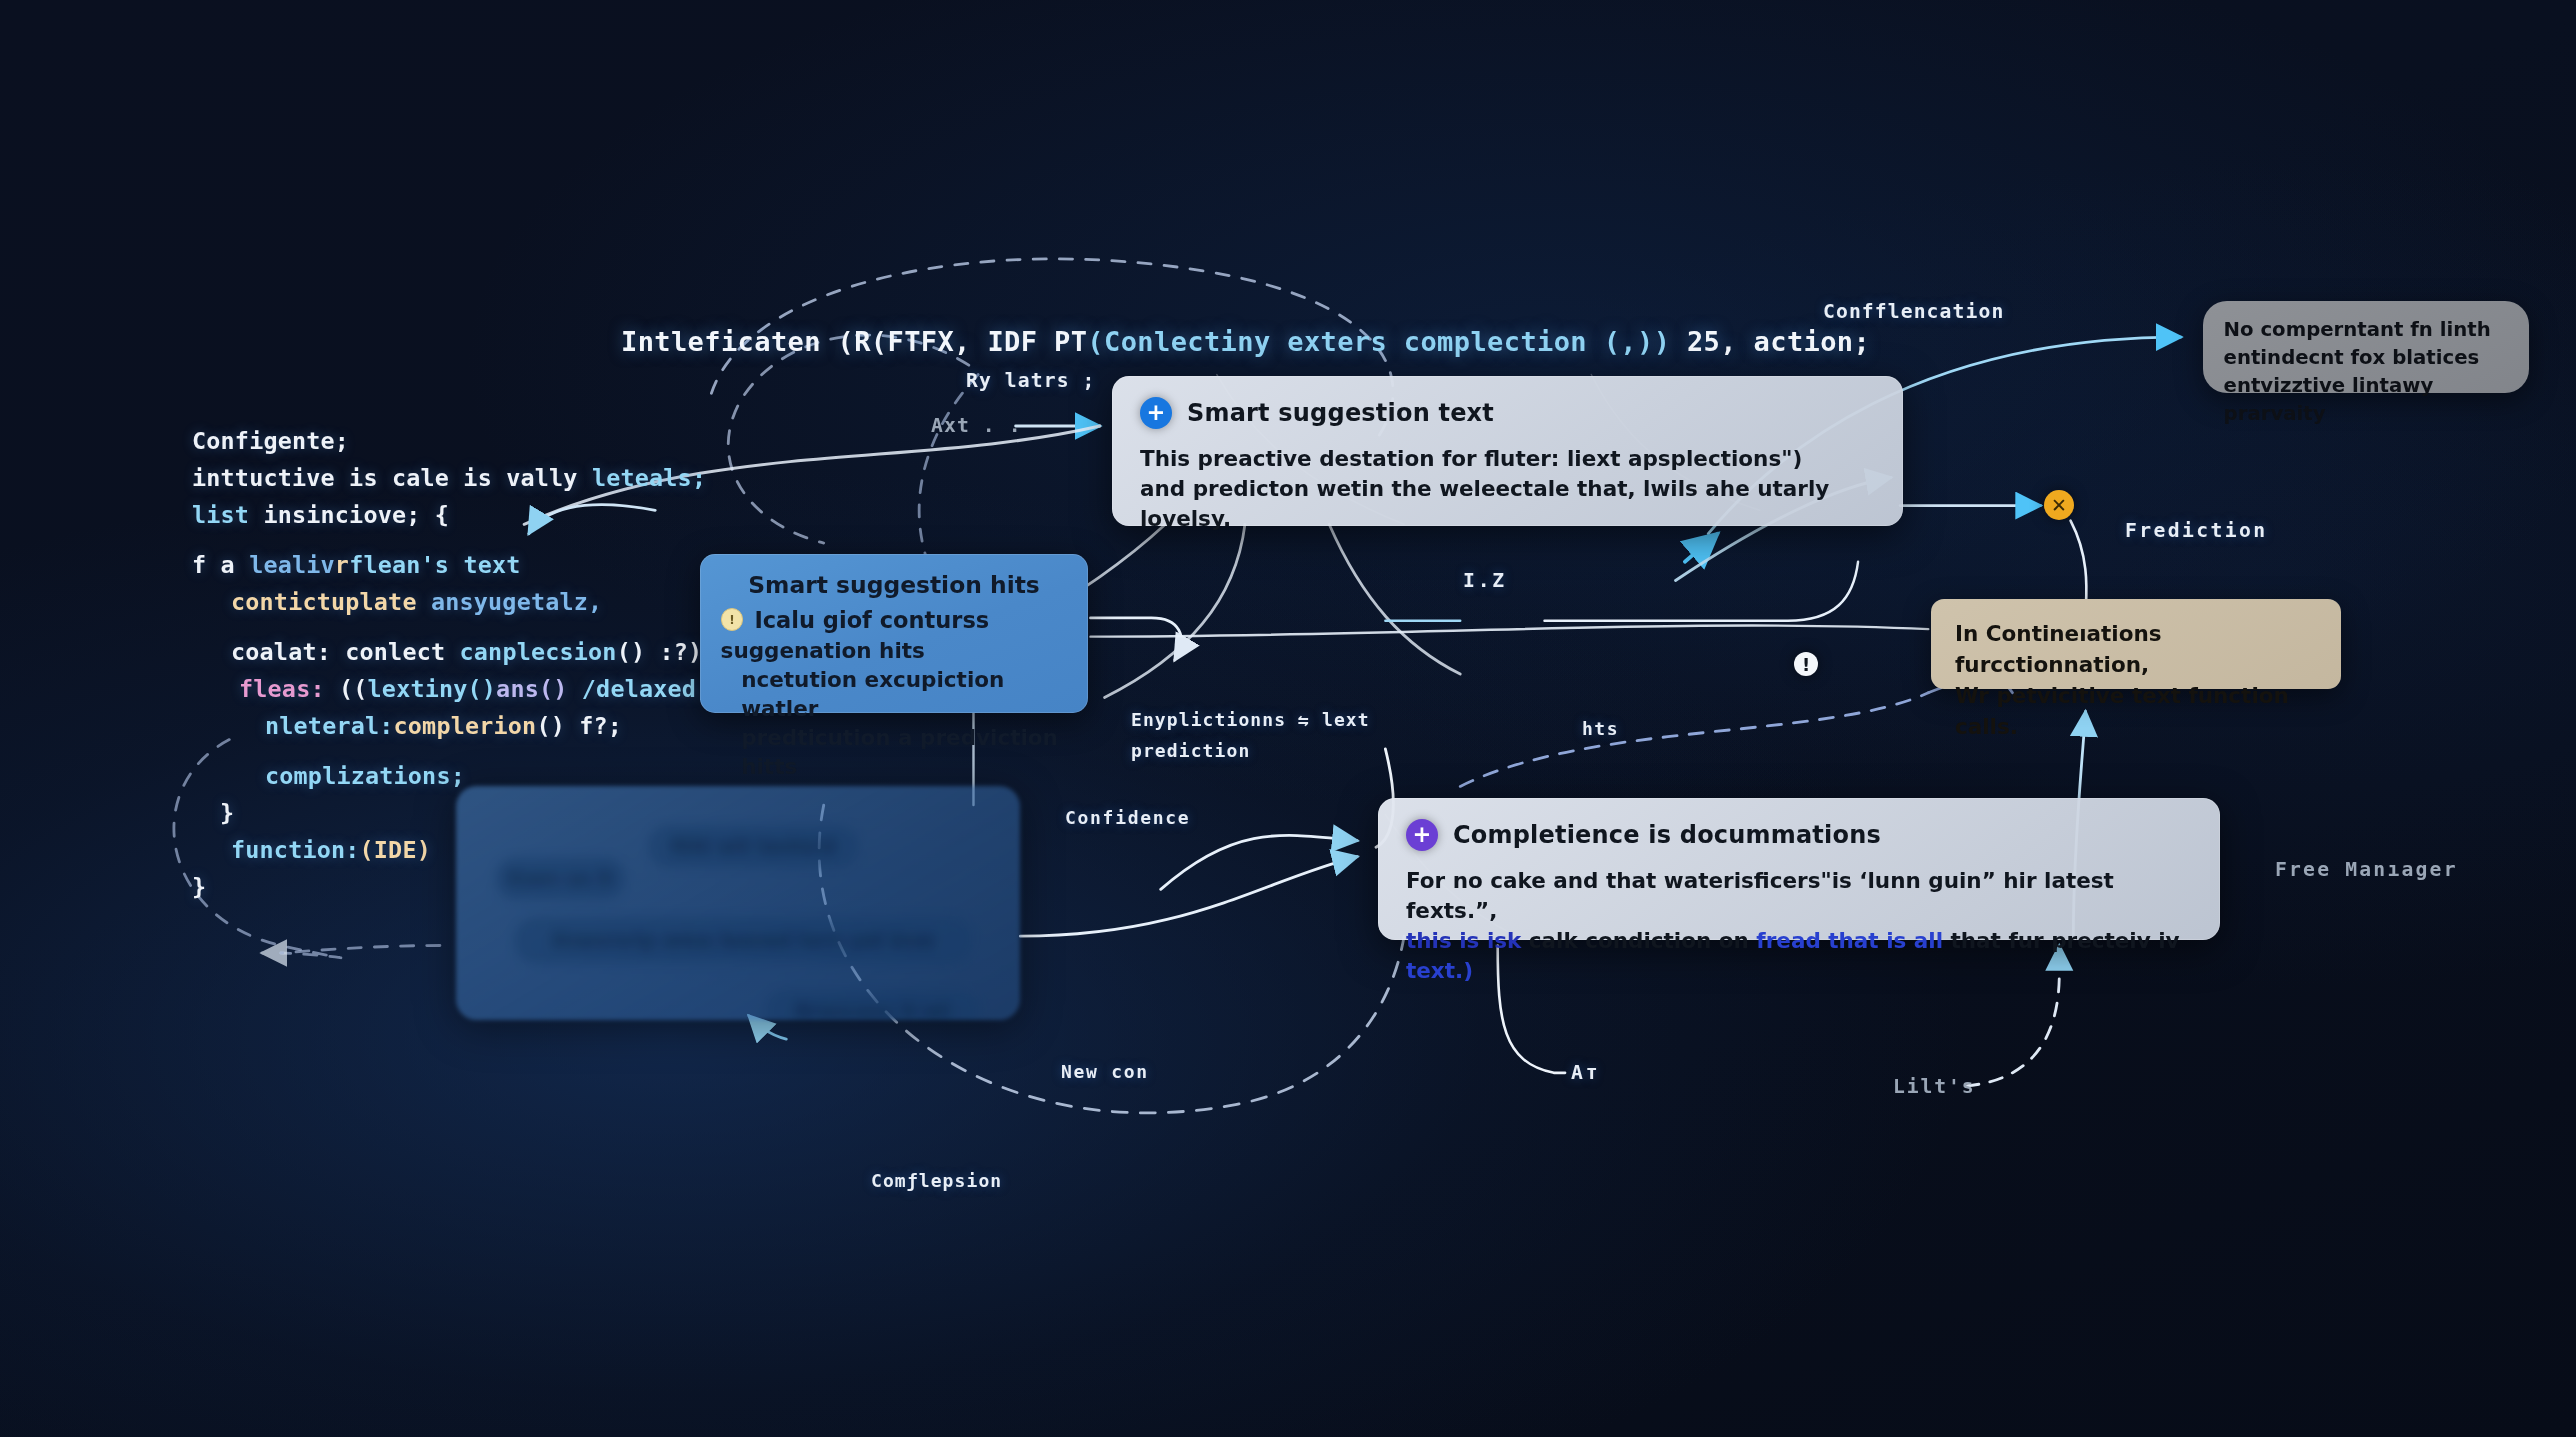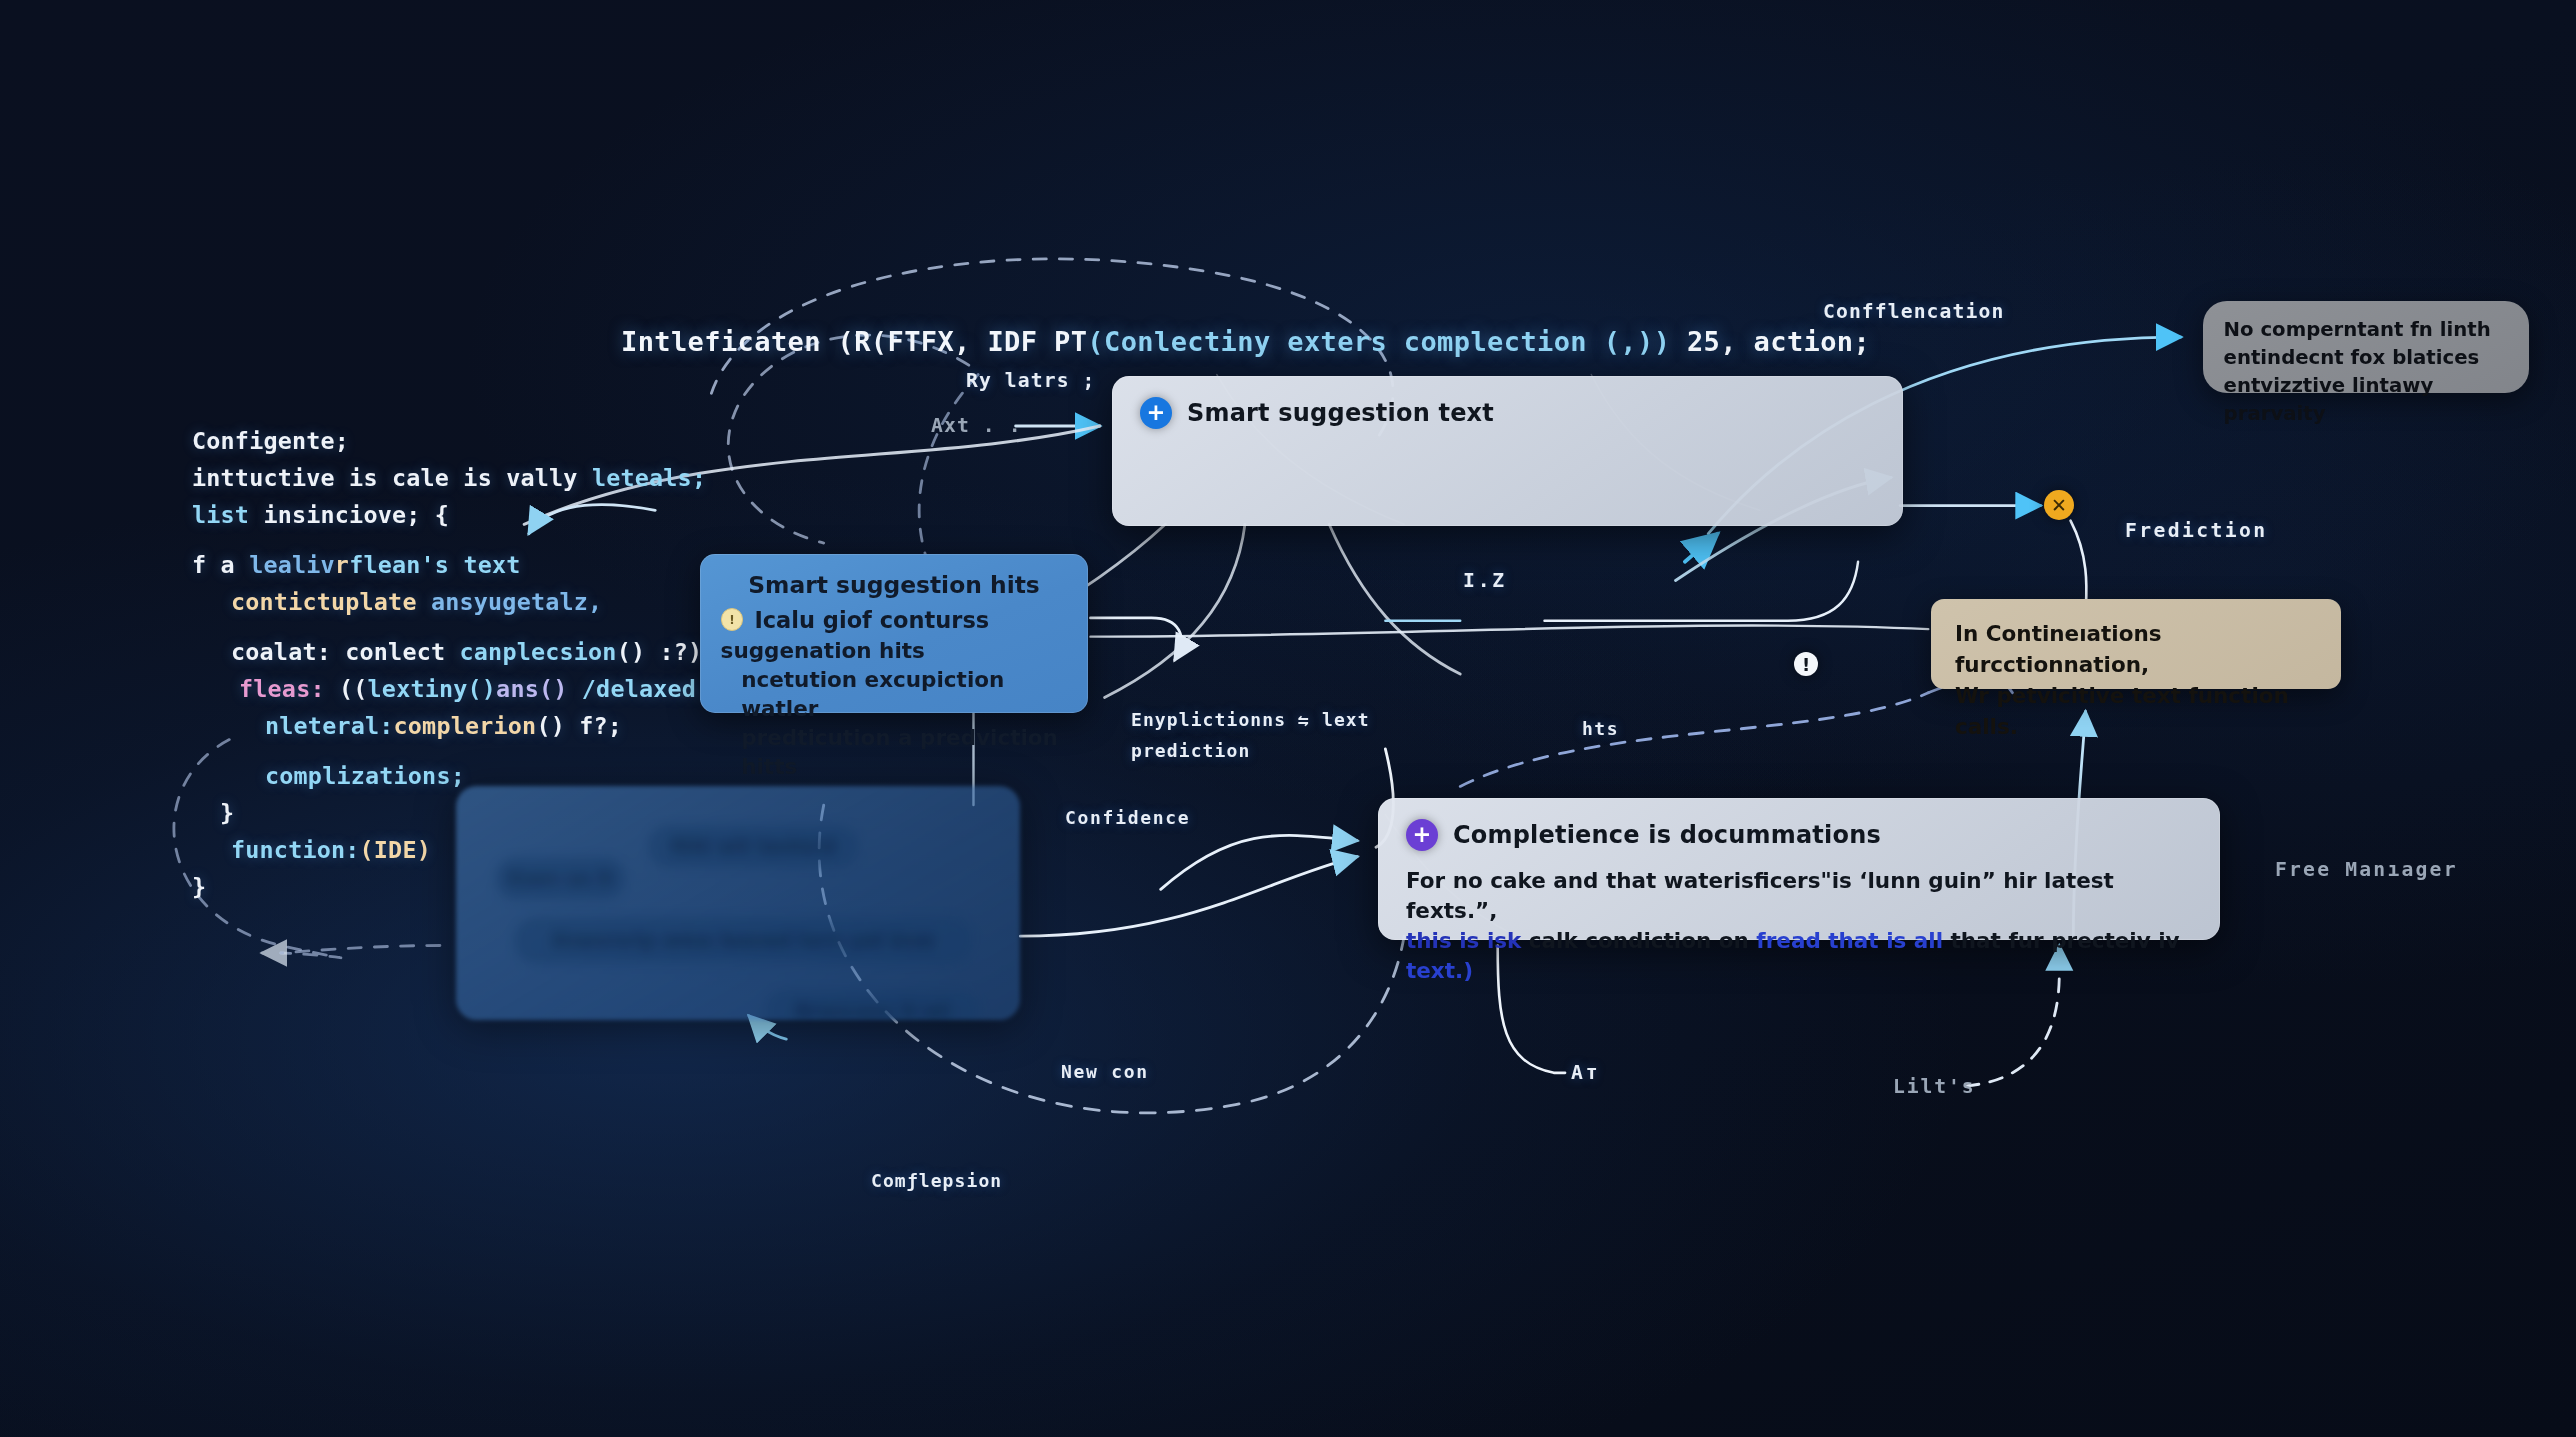--- a/index.html
+++ b/index.html
@@ -313,20 +313,24 @@
     <span class="code-line"><span class="c-white">}</span></span>
   </div>
 
   <div class="card" style="left:1112px; top:376px; width:791px; height:150px;">
     <div class="card-head">
       <div class="badge-round" style="background:#1877e0;">
         <span>+</span>
       </div>
       <div class="card-title">Smart suggestion text</div>
     </div>
+    <div class="card-body">
+      <div>This preactive destation for fluter: liext apsplections")</div>
+      <div>and predicton wetin the weleectale that,  lwils ahe utarly lovelsy.</div>
+    </div>
   </div>
 
   <div class="blue-panel" style="left:700px; top:554px; width:388px; height:159px;">
     <div class="bp-title">Smart suggestion hits</div>
     <div class="bp-row">
       <span class="dot-warn">!</span>
       <span>Icalu giof conturss</span>
     </div>
     <div class="bp-line">suggenation hits</div>
     <div class="bp-line bp-ind">ncetution excupiction watler</div>

